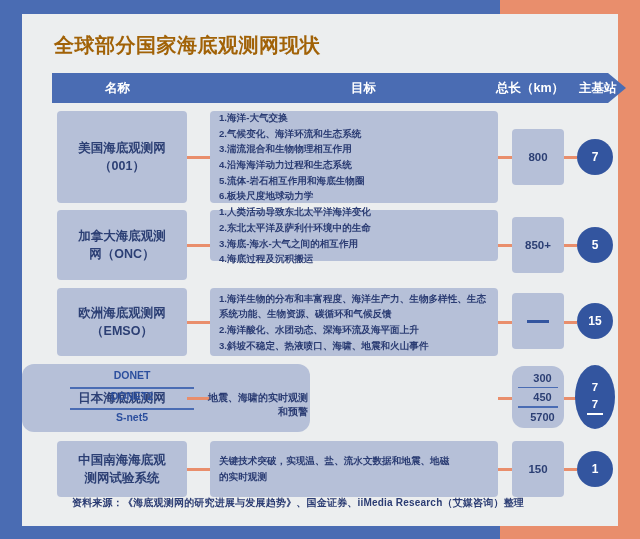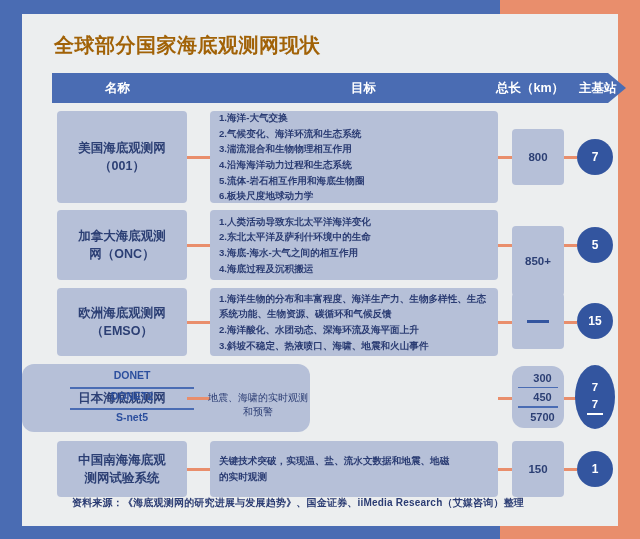--- a/index.html
+++ b/index.html
@@ -70,22 +70,22 @@
   .goal-pill .lines div{white-space:nowrap;}
   .goal-pill.wrap .lines div{white-space:normal;}
   
   .jp-pill{left:188px;width:288px;background:#b6c0d8;border-radius:12px;box-sizing:border-box;}
   .jp-sub{
     position:absolute;left:48px;width:124px;text-align:center;
     font-size:10.5px;font-weight:bold;color:#2c4f9e;
   }
   .jp-rule{position:absolute;left:48px;width:124px;height:1.6px;background:#4a6cb3;}
   .jp-goal{
-    position:absolute;left:186px;width:100px;text-align:center;
-    font-size:10px;font-weight:normal;color:#2b3c73;
+    position:absolute;left:186px;width:100px;text-align:right;
+    font-size:10px;font-weight:bold;color:#2b3c73;
   }
   
   .len-stack{position:absolute;left:490px;width:52px;background:#b6c0d8;border-radius:12px;
              color:#2c3f74;font-size:11px;font-weight:bold;box-sizing:border-box;}
   .len-stack div.v{text-align:center;margin-left:9px;}
   .len-stack div.r{height:1.4px;background:#4a6cb3;margin:0 6px;}
   .circle-tall{position:absolute;background:#33559f;border-radius:50%/50%;
                color:#fff;font-size:11.5px;font-weight:bold;
                display:flex;flex-direction:column;align-items:center;justify-content:center;}
   .circle-tall .dash{display:block;width:16px;height:2.5px;background:#ffffff;}
@@ -142,30 +142,30 @@
     </div>
 
     <div class="row" style="top:196px;height:70px;">
       <div class="pill name-pill" style="top:0;height:70px;">
         <span>
           <span>加拿大海底观测</span><br>
           <span>网（ONC）</span>
         </span>
       </div>
       <div class="connector c-name" style="top:34px;"></div>
-      <div class="pill goal-pill" style="top:0;height:70px;">
+      <div class="pill goal-pill" style="top:0;height:51px;">
         <span class="lines">
           <div>1.人类活动导致东北太平洋海洋变化</div>
           <div>2.东北太平洋及萨利什环境中的生命</div>
           <div>3.海底-海水-大气之间的相互作用</div>
           <div>4.海底过程及沉积搬运</div>
         </span>
       </div>
       <div class="connector c-len" style="top:34px;"></div>
-      <div class="pill len-pill" style="top:16px;height:70px;">850+</div>
+      <div class="pill len-pill" style="top:7px;height:56px;">850+</div>
       <div class="connector c-circle" style="top:34px;"></div>
       <div class="circle" style="left:555px;top:17px;width:36px;height:36px;">5</div>
     </div>
 
     <div class="row" style="top:274px;height:68px;">
       <div class="pill name-pill" style="top:0;height:68px;">
         <span>
           <span>欧洲海底观测网</span><br>
           <span>（EMSO）</span>
         </span>

